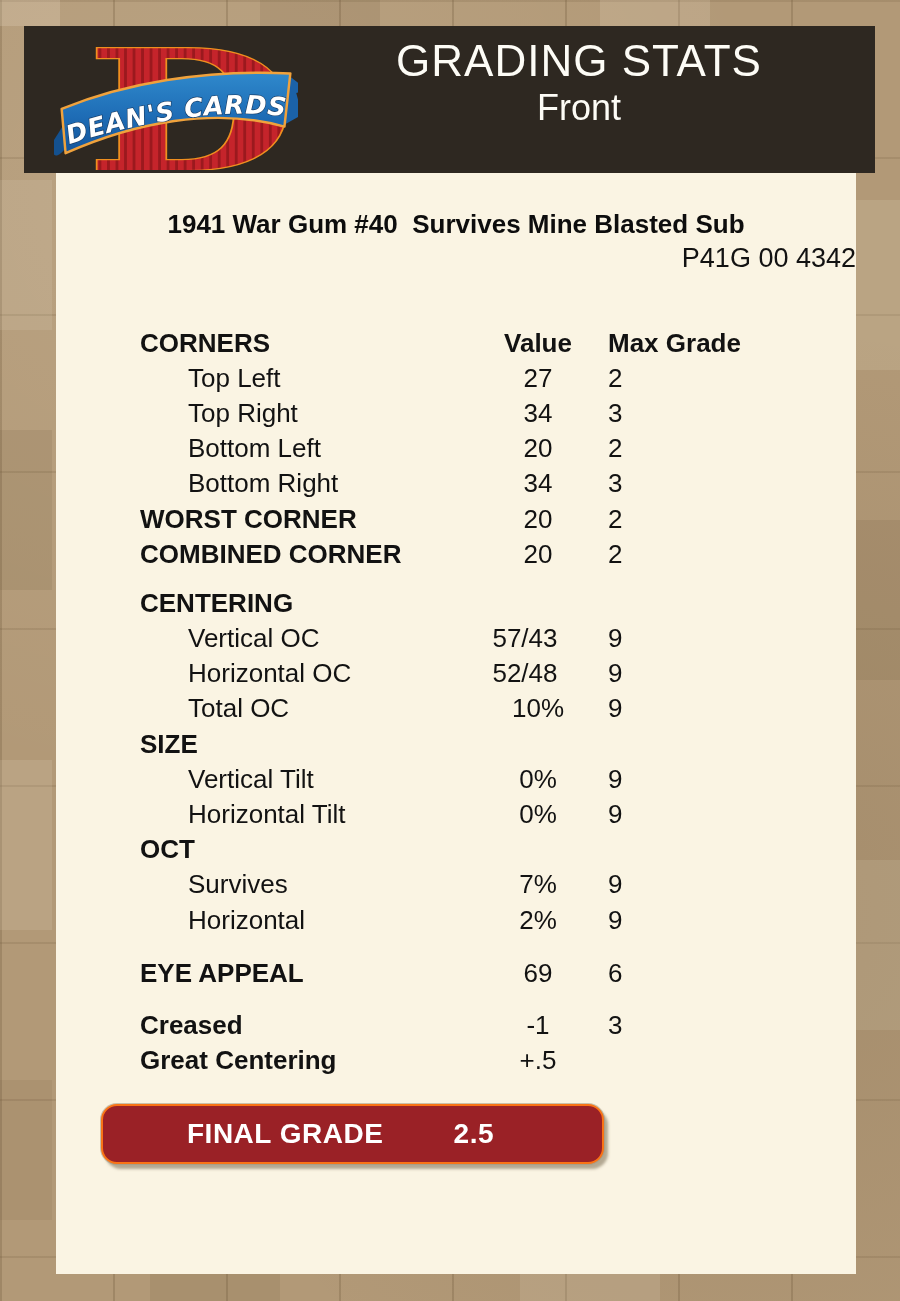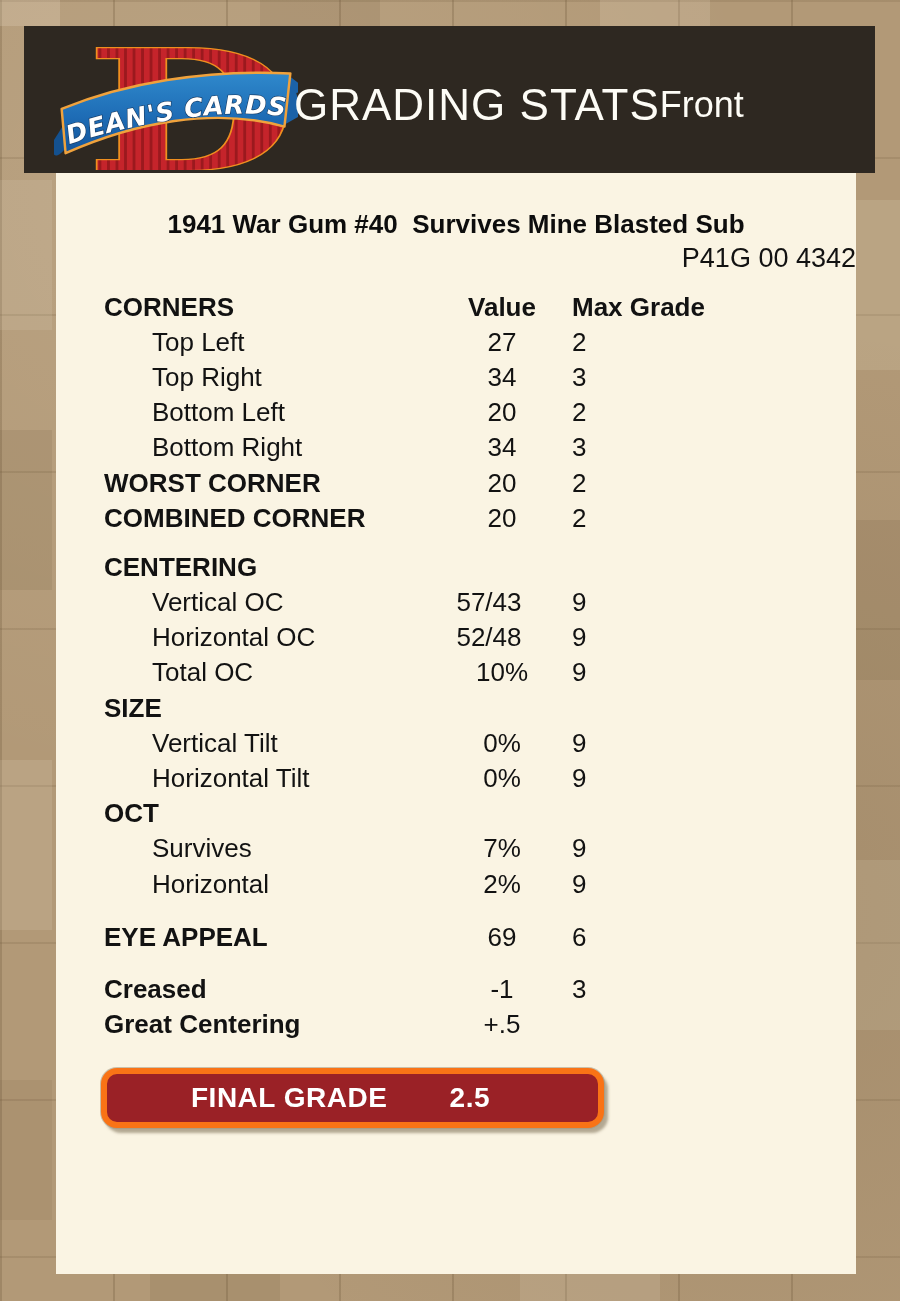--- a/index.html
+++ b/index.html
@@ -15,50 +15,50 @@
       radial-gradient(circle at 85% 70%, rgba(70,52,28,0.12), rgba(0,0,0,0) 50%);
   }
   .tile{position:absolute;}
   .header-bar{
     position:absolute;left:24px;top:26px;width:851px;height:147px;
     background:#2e2821;
   }
   .logo{position:absolute;left:30px;top:6px;width:244px;height:138px;}
   .header-text{
     position:absolute;left:270px;top:0;width:570px;height:147px;
-    display:flex;flex-direction:row;align-items:center;
+    display:flex;flex-direction:column;align-items:center;
     padding-top:10px;box-sizing:border-box;color:#fdfcf6;
   }
   .header-title{font-size:44px;line-height:50px;letter-spacing:1px;white-space:nowrap;}
   .header-subtitle{font-size:36px;line-height:44px;}
   .card{
     position:absolute;left:56px;top:173px;width:800px;height:1101px;
     background:#faf4e3;
   }
   .card-title{
     margin-top:38px;text-align:center;font-weight:bold;font-size:26px;
     line-height:26px;white-space:pre-wrap;color:#0d0d0d;
   }
   .card-serial{text-align:right;font-size:27px;line-height:30px;margin-top:6px;}
-  .gtable{margin-top:16px;padding-left:48px;}
+  .gtable{margin-top:52px;padding-left:84px;}
   .trow{display:flex;height:35.2px;align-items:center;font-size:26px;}
   .cell{line-height:28px;}
   .cell.label{width:328px;flex:0 0 328px;}
   .cell.value{width:140px;flex:0 0 140px;text-align:center;white-space:nowrap;}
   .cell.max{width:210px;flex:0 0 210px;}
   .indent{padding-left:48px;box-sizing:border-box;}
   .bold{font-weight:bold;}
   .shift-sm{transform:translateX(-13px);}
   .shift-lg{transform:translateX(-57px);}
   .spacer-14{height:14px;}
   .spacer-17{height:17px;}
   .spacer-18{height:18px;}
   .final-grade{
     margin:26px 0 0 45px;width:503px;height:60px;box-sizing:border-box;
-    background:#9a2126;border:6px solid #f97316;border-radius:16px;
+    background:#9a2126;border:2px solid #f97316;border-radius:16px;
     display:flex;align-items:center;justify-content:space-between;
     padding:0 108px 0 84px;color:#ffffff;font-weight:bold;font-size:28px;
     letter-spacing:0.5px;
     box-shadow:0 0 0 1px rgba(160,150,125,0.55), 4px 5px 3px rgba(120,105,80,0.55);
   }
 </style>
 </head>
 <body>
 
 <div class="page">

